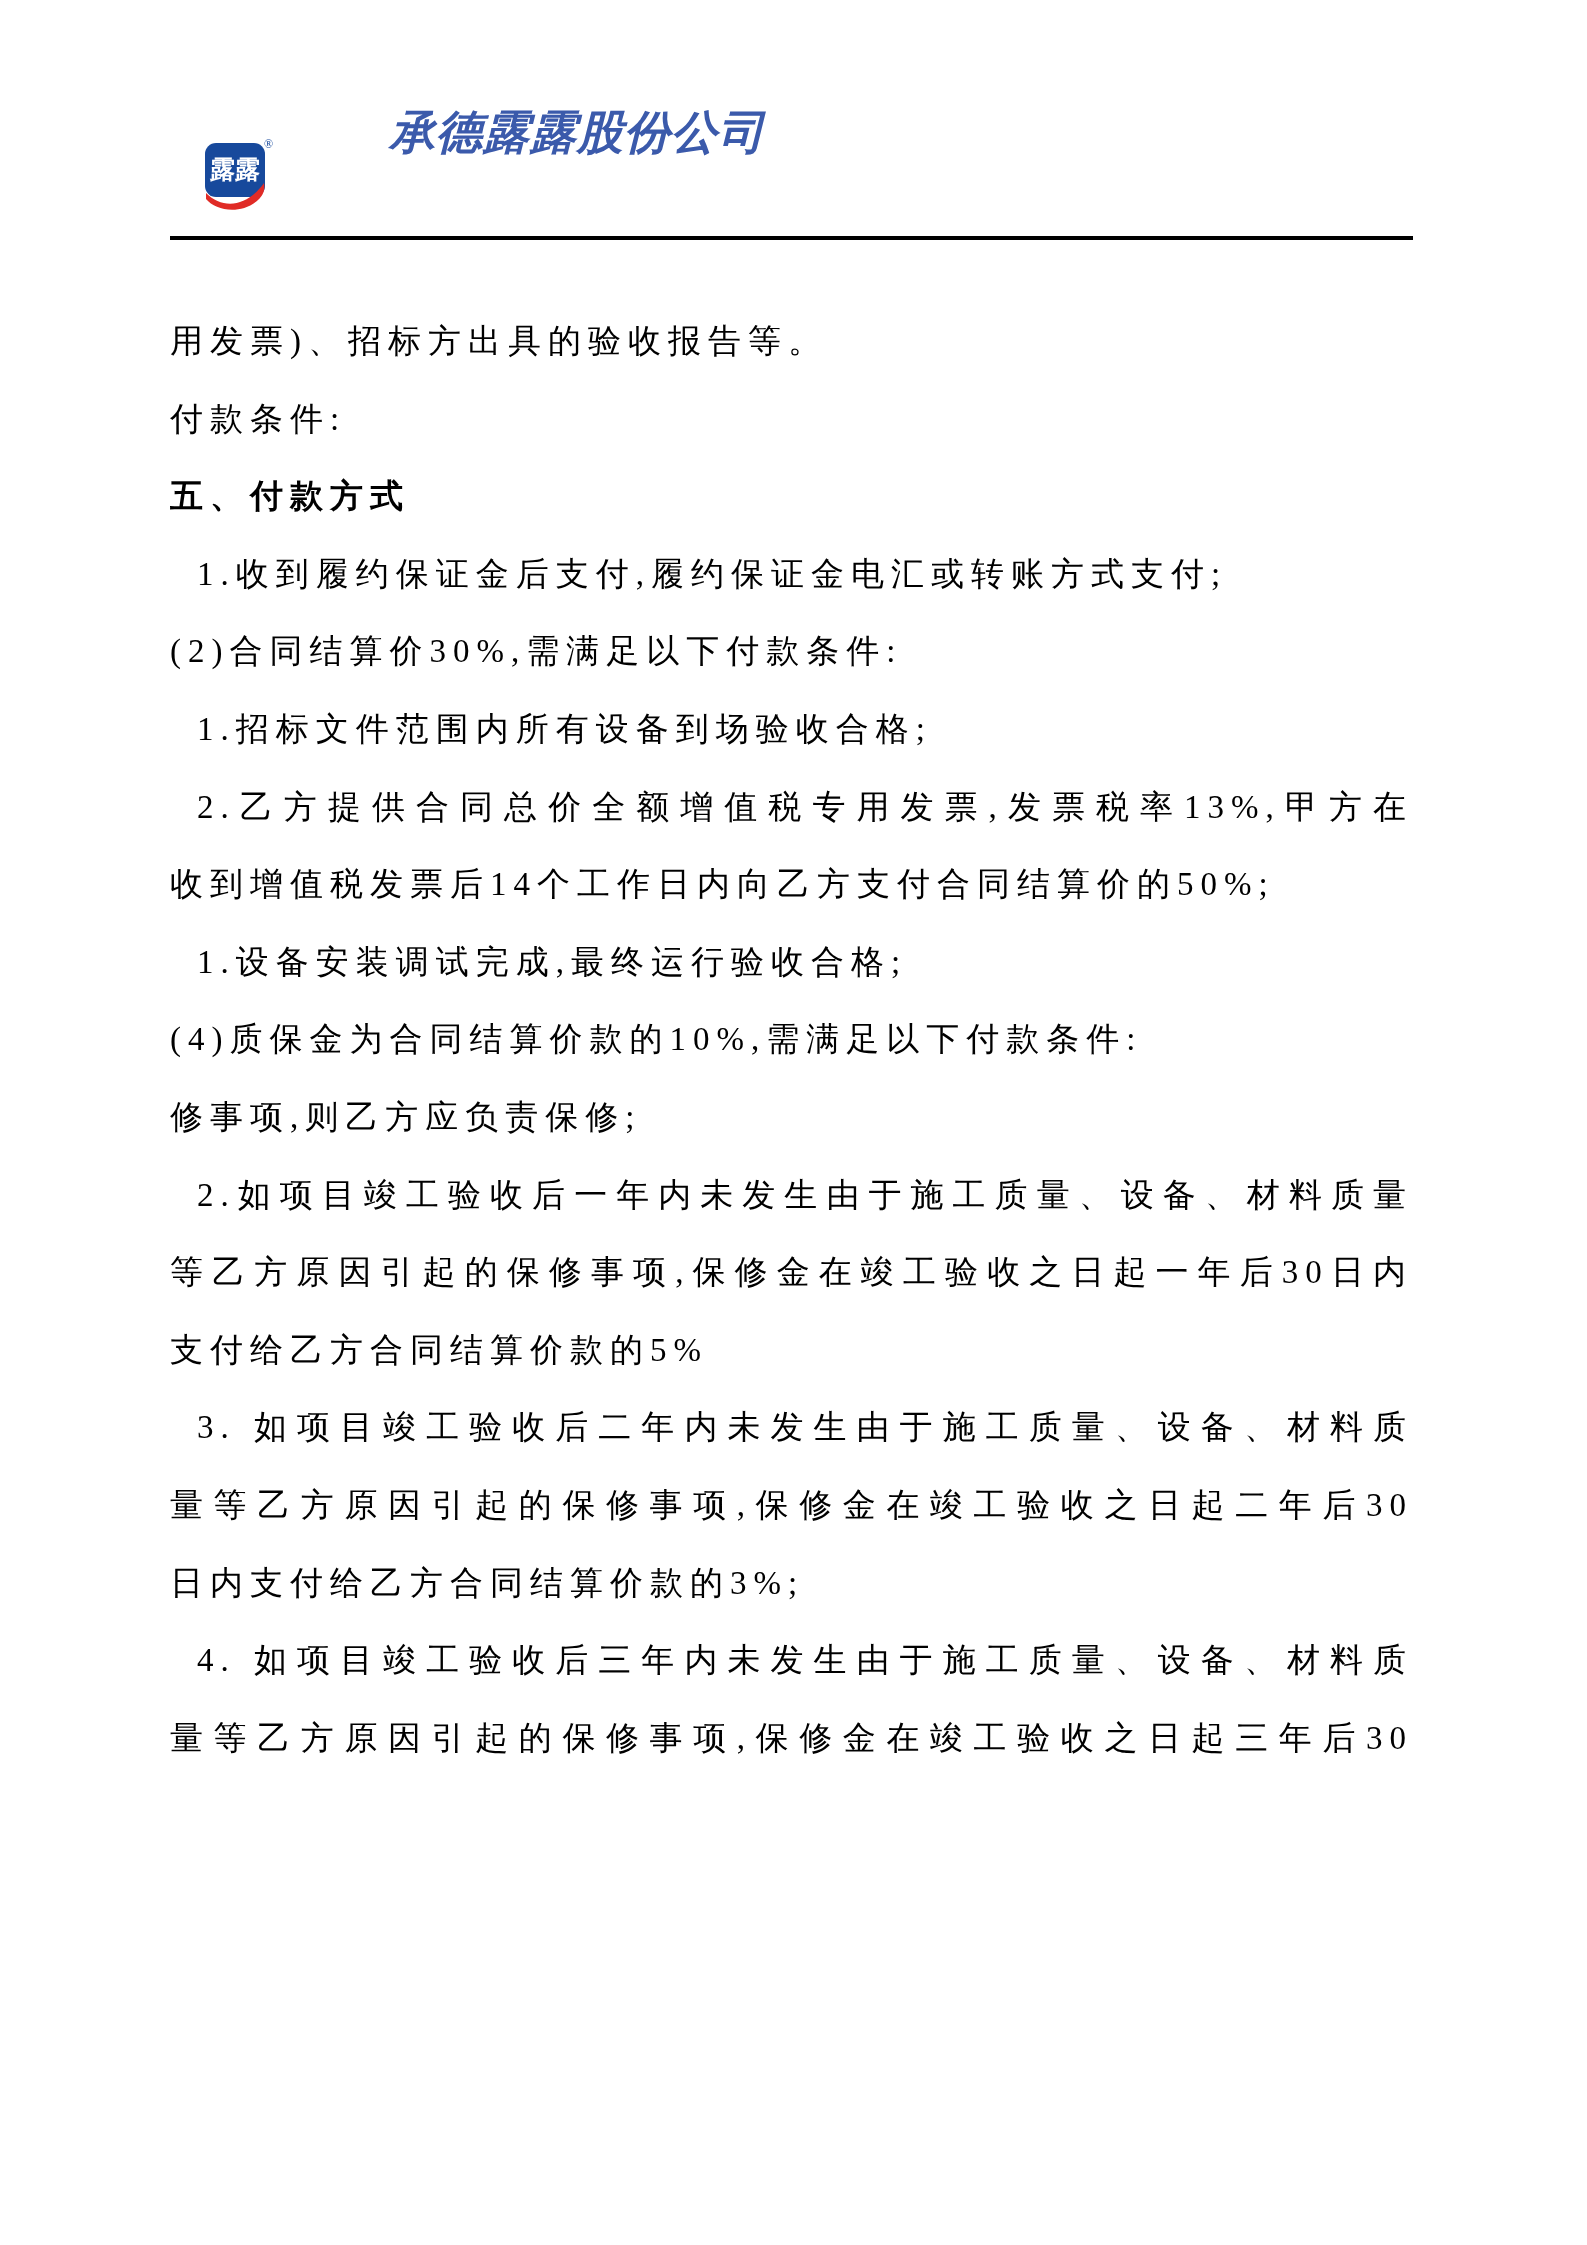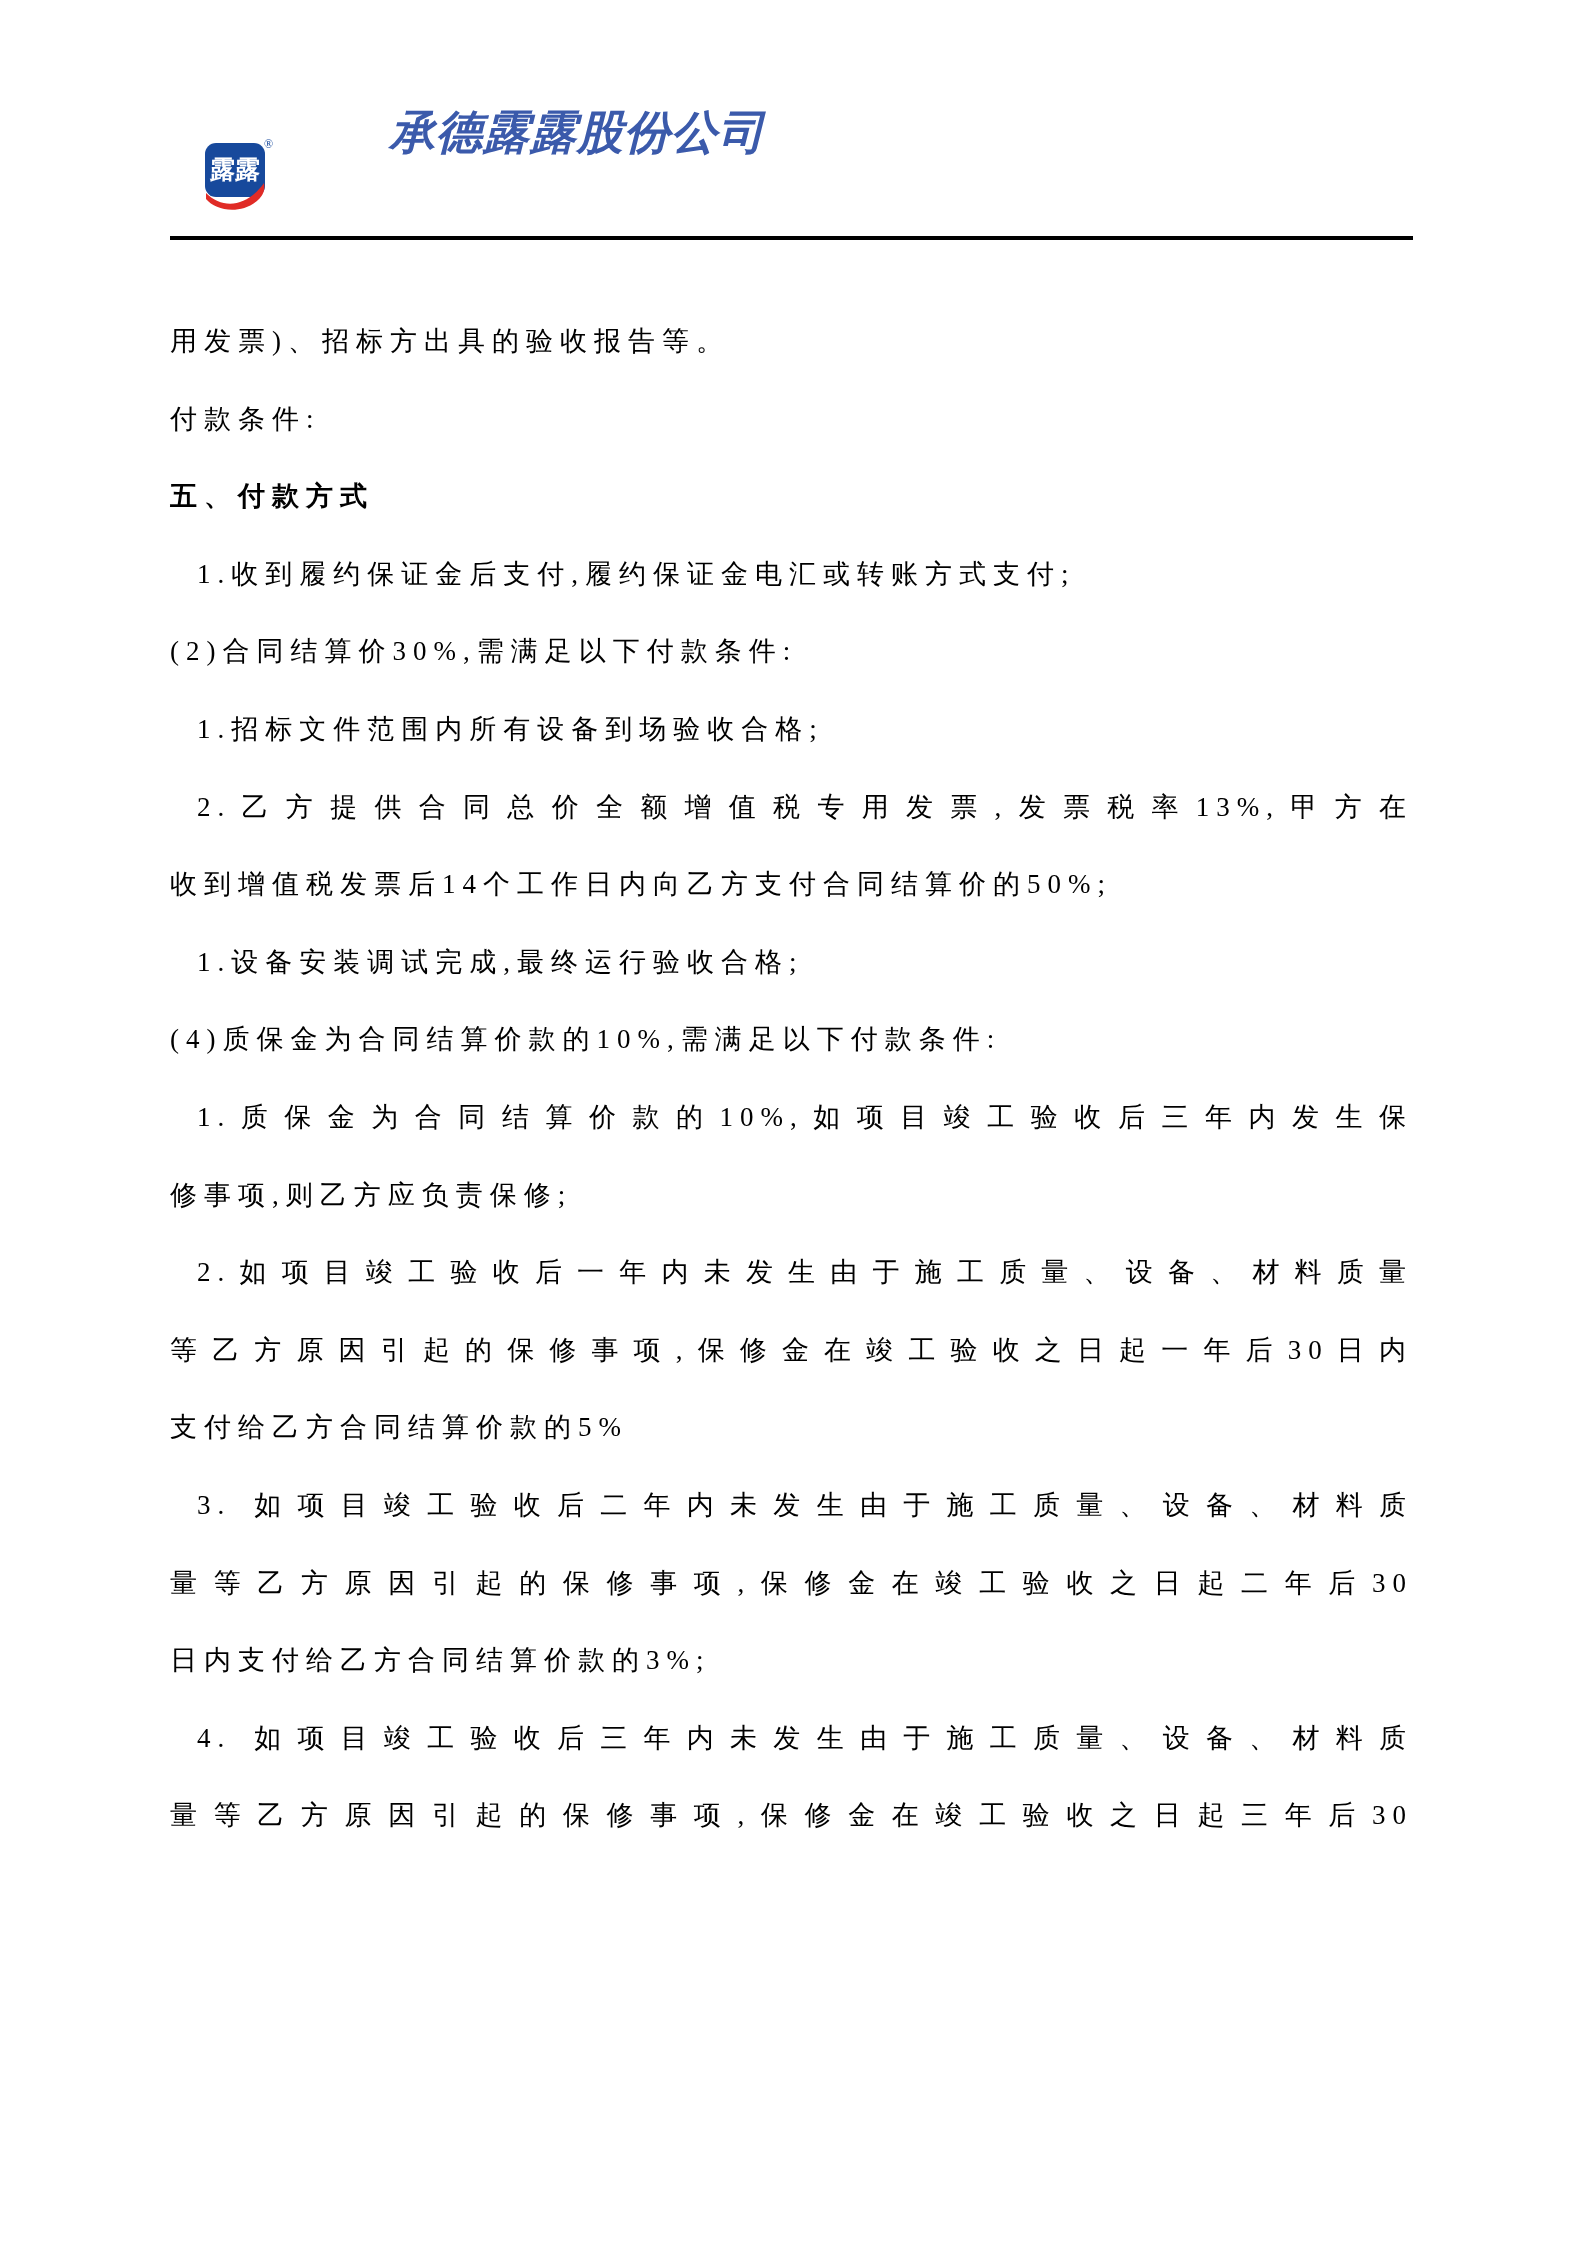--- a/index.html
+++ b/index.html
@@ -25,21 +25,21 @@
   .header-rule{
     position:absolute;left:170px;top:236px;
     width:1243px;height:4px;background:#000;
   }
   
   .doc-body{
     position:absolute;left:170px;top:303px;width:1243px;
   }
   .line{
     height:77.6px;line-height:77.6px;
-    font-size:27px;letter-spacing:7px;
+    font-size:33px;letter-spacing:7px;
     color:#000;
     text-align:left;
   }
   .line.indent{padding-left:27px;}
   .line.bold{font-weight:bold;}
   .line.fill{
     text-align:justify;
     text-align-last:justify;
   }
 </style>
@@ -65,21 +65,20 @@
       <div class="line">用发票)、招标方出具的验收报告等。</div>
       <div class="line">付款条件:</div>
       <div class="line bold">五、付款方式</div>
       <div class="line indent">1.收到履约保证金后支付,履约保证金电汇或转账方式支付;</div>
       <div class="line">(2)合同结算价30%,需满足以下付款条件:</div>
       <div class="line indent">1.招标文件范围内所有设备到场验收合格;</div>
       <div class="line indent fill">2.乙方提供合同总价全额增值税专用发票,发票税率13%,甲方在</div>
       <div class="line">收到增值税发票后14个工作日内向乙方支付合同结算价的50%;</div>
       <div class="line indent">1.设备安装调试完成,最终运行验收合格;</div>
       <div class="line">(4)质保金为合同结算价款的10%,需满足以下付款条件:</div>
-      <div class="line indent fill">1.质保金为合同结算价款的10%,如项目竣工验收后三年内发生保</div>
       <div class="line">修事项,则乙方应负责保修;</div>
       <div class="line indent fill">2.如项目竣工验收后一年内未发生由于施工质量、设备、材料质量</div>
       <div class="line fill">等乙方原因引起的保修事项,保修金在竣工验收之日起一年后30日内</div>
       <div class="line">支付给乙方合同结算价款的5%</div>
       <div class="line indent fill">3. 如项目竣工验收后二年内未发生由于施工质量、设备、材料质</div>
       <div class="line fill">量等乙方原因引起的保修事项,保修金在竣工验收之日起二年后30</div>
       <div class="line">日内支付给乙方合同结算价款的3%;</div>
       <div class="line indent fill">4. 如项目竣工验收后三年内未发生由于施工质量、设备、材料质</div>
       <div class="line fill">量等乙方原因引起的保修事项,保修金在竣工验收之日起三年后30</div>
     </main>

